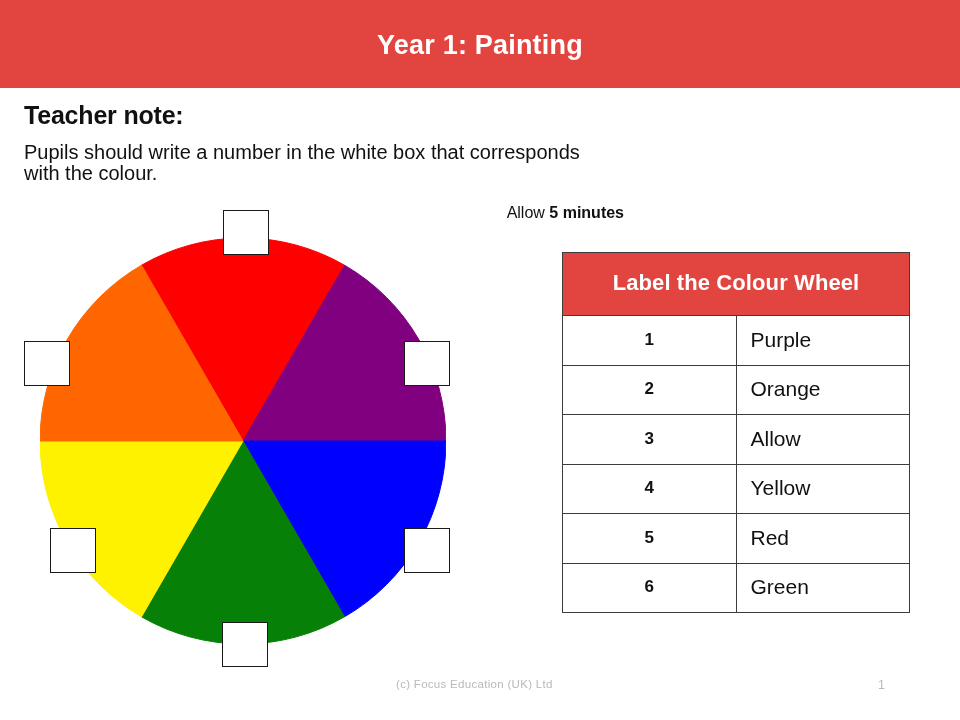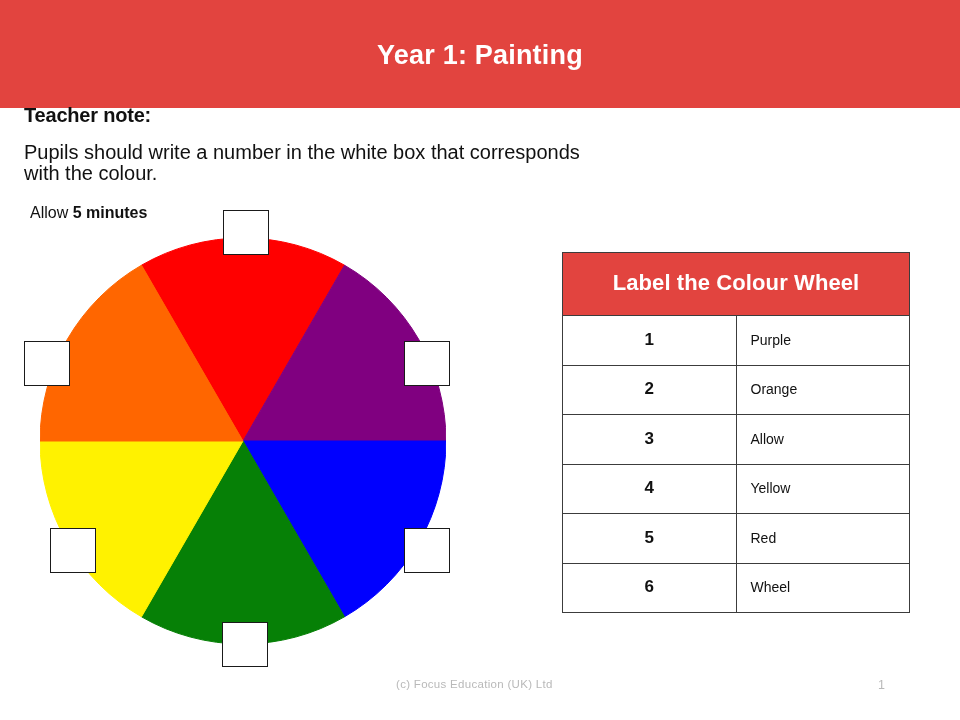--- a/index.html
+++ b/index.html
@@ -15,21 +15,21 @@
     overflow: hidden;
     position: relative;
   }
 
   
   #header-banner {
     position: absolute;
     left: 0;
     top: 0;
     width: 960px;
-    height: 108px;
+    height: 88px;
     background: #e2443f;
     display: flex;
     flex-direction: column;
     align-items: center;
     justify-content: center;
     box-sizing: border-box;
     padding-top: 2px;
   }
   .banner-line {
     color: #ffffff;
@@ -41,36 +41,37 @@
   }
 
   
   #teacher-note {
     position: absolute;
     left: 24px;
     top: 100px;
     width: 600px;
   }
   #teacher-note-heading {
-    font-size: 20px;
+    font-size: 25px;
     font-weight: bold;
     line-height: 30px;
     margin: 0 0 12px 0;
     letter-spacing: -0.2px;
   }
   #teacher-note-body {
     font-size: 20px;
     line-height: 21px;
     margin: 0;
     max-width: 585px;
   }
   #teacher-note-allow {
     font-size: 16px;
     line-height: 21px;
     margin: 18px 0 0 6px;
+    text-align: right;
   }
   #teacher-note-allow b {
     font-weight: bold;
   }
 
   
   #colour-wheel-area {
     position: absolute;
     left: 0px;
     top: 200px;
@@ -127,21 +128,21 @@
   #colour-table td.num-cell {
     width: 62px;
     text-align: center;
     font-size: 17px;
     font-weight: bold;
     height: 49.5px;
     padding-bottom: 2px;
   }
   #colour-table td.name-cell {
     text-align: left;
-    font-size: 14px;
+    font-size: 21px;
     font-weight: normal;
     padding-left: 14px;
     padding-bottom: 2px;
     height: 49.5px;
   }
 
   
   #footer {
     position: absolute;
     left: 0;
@@ -221,21 +222,21 @@
       <tr>
         <td class="num-cell">4</td>
         <td class="name-cell">Yellow</td>
       </tr>
       <tr>
         <td class="num-cell">5</td>
         <td class="name-cell">Red</td>
       </tr>
       <tr>
         <td class="num-cell">6</td>
-        <td class="name-cell">Wheel</td>
+        <td class="name-cell">Green</td>
       </tr>
     </tbody>
 </table>
 
 <div id="footer">
   <div id="footer-copyright">(c) Focus Education  (UK) Ltd</div>
   <div id="footer-page-number">1</div>
 </div>
 
 </body></html>

